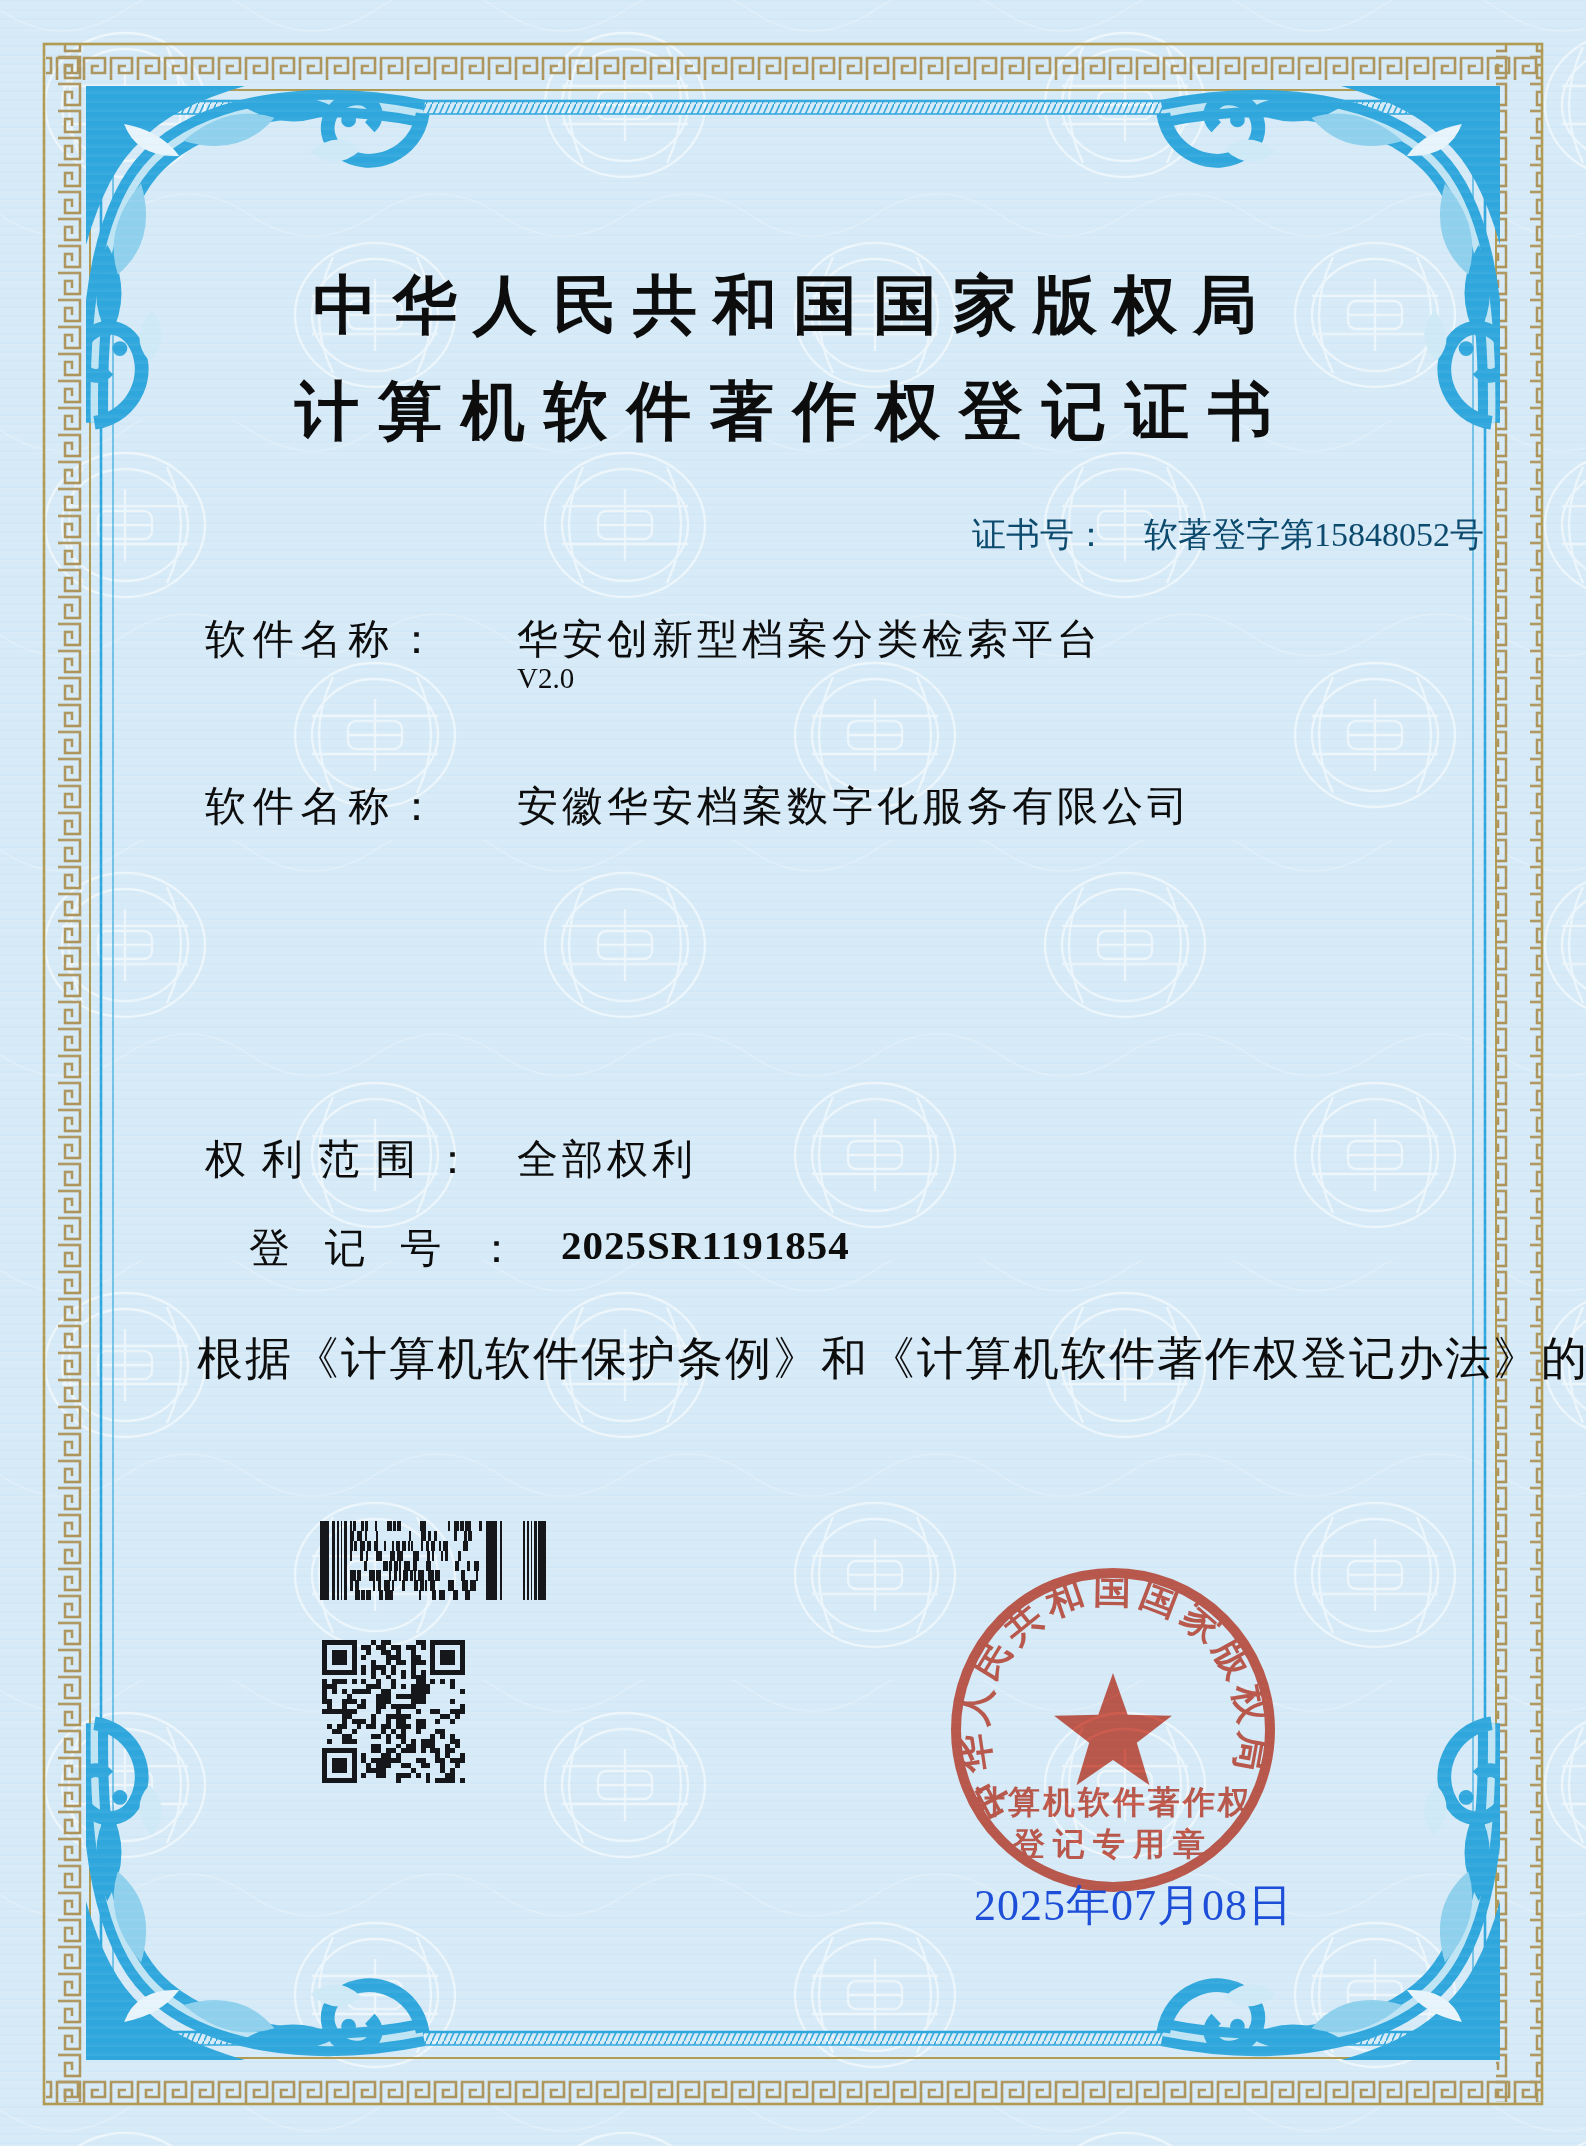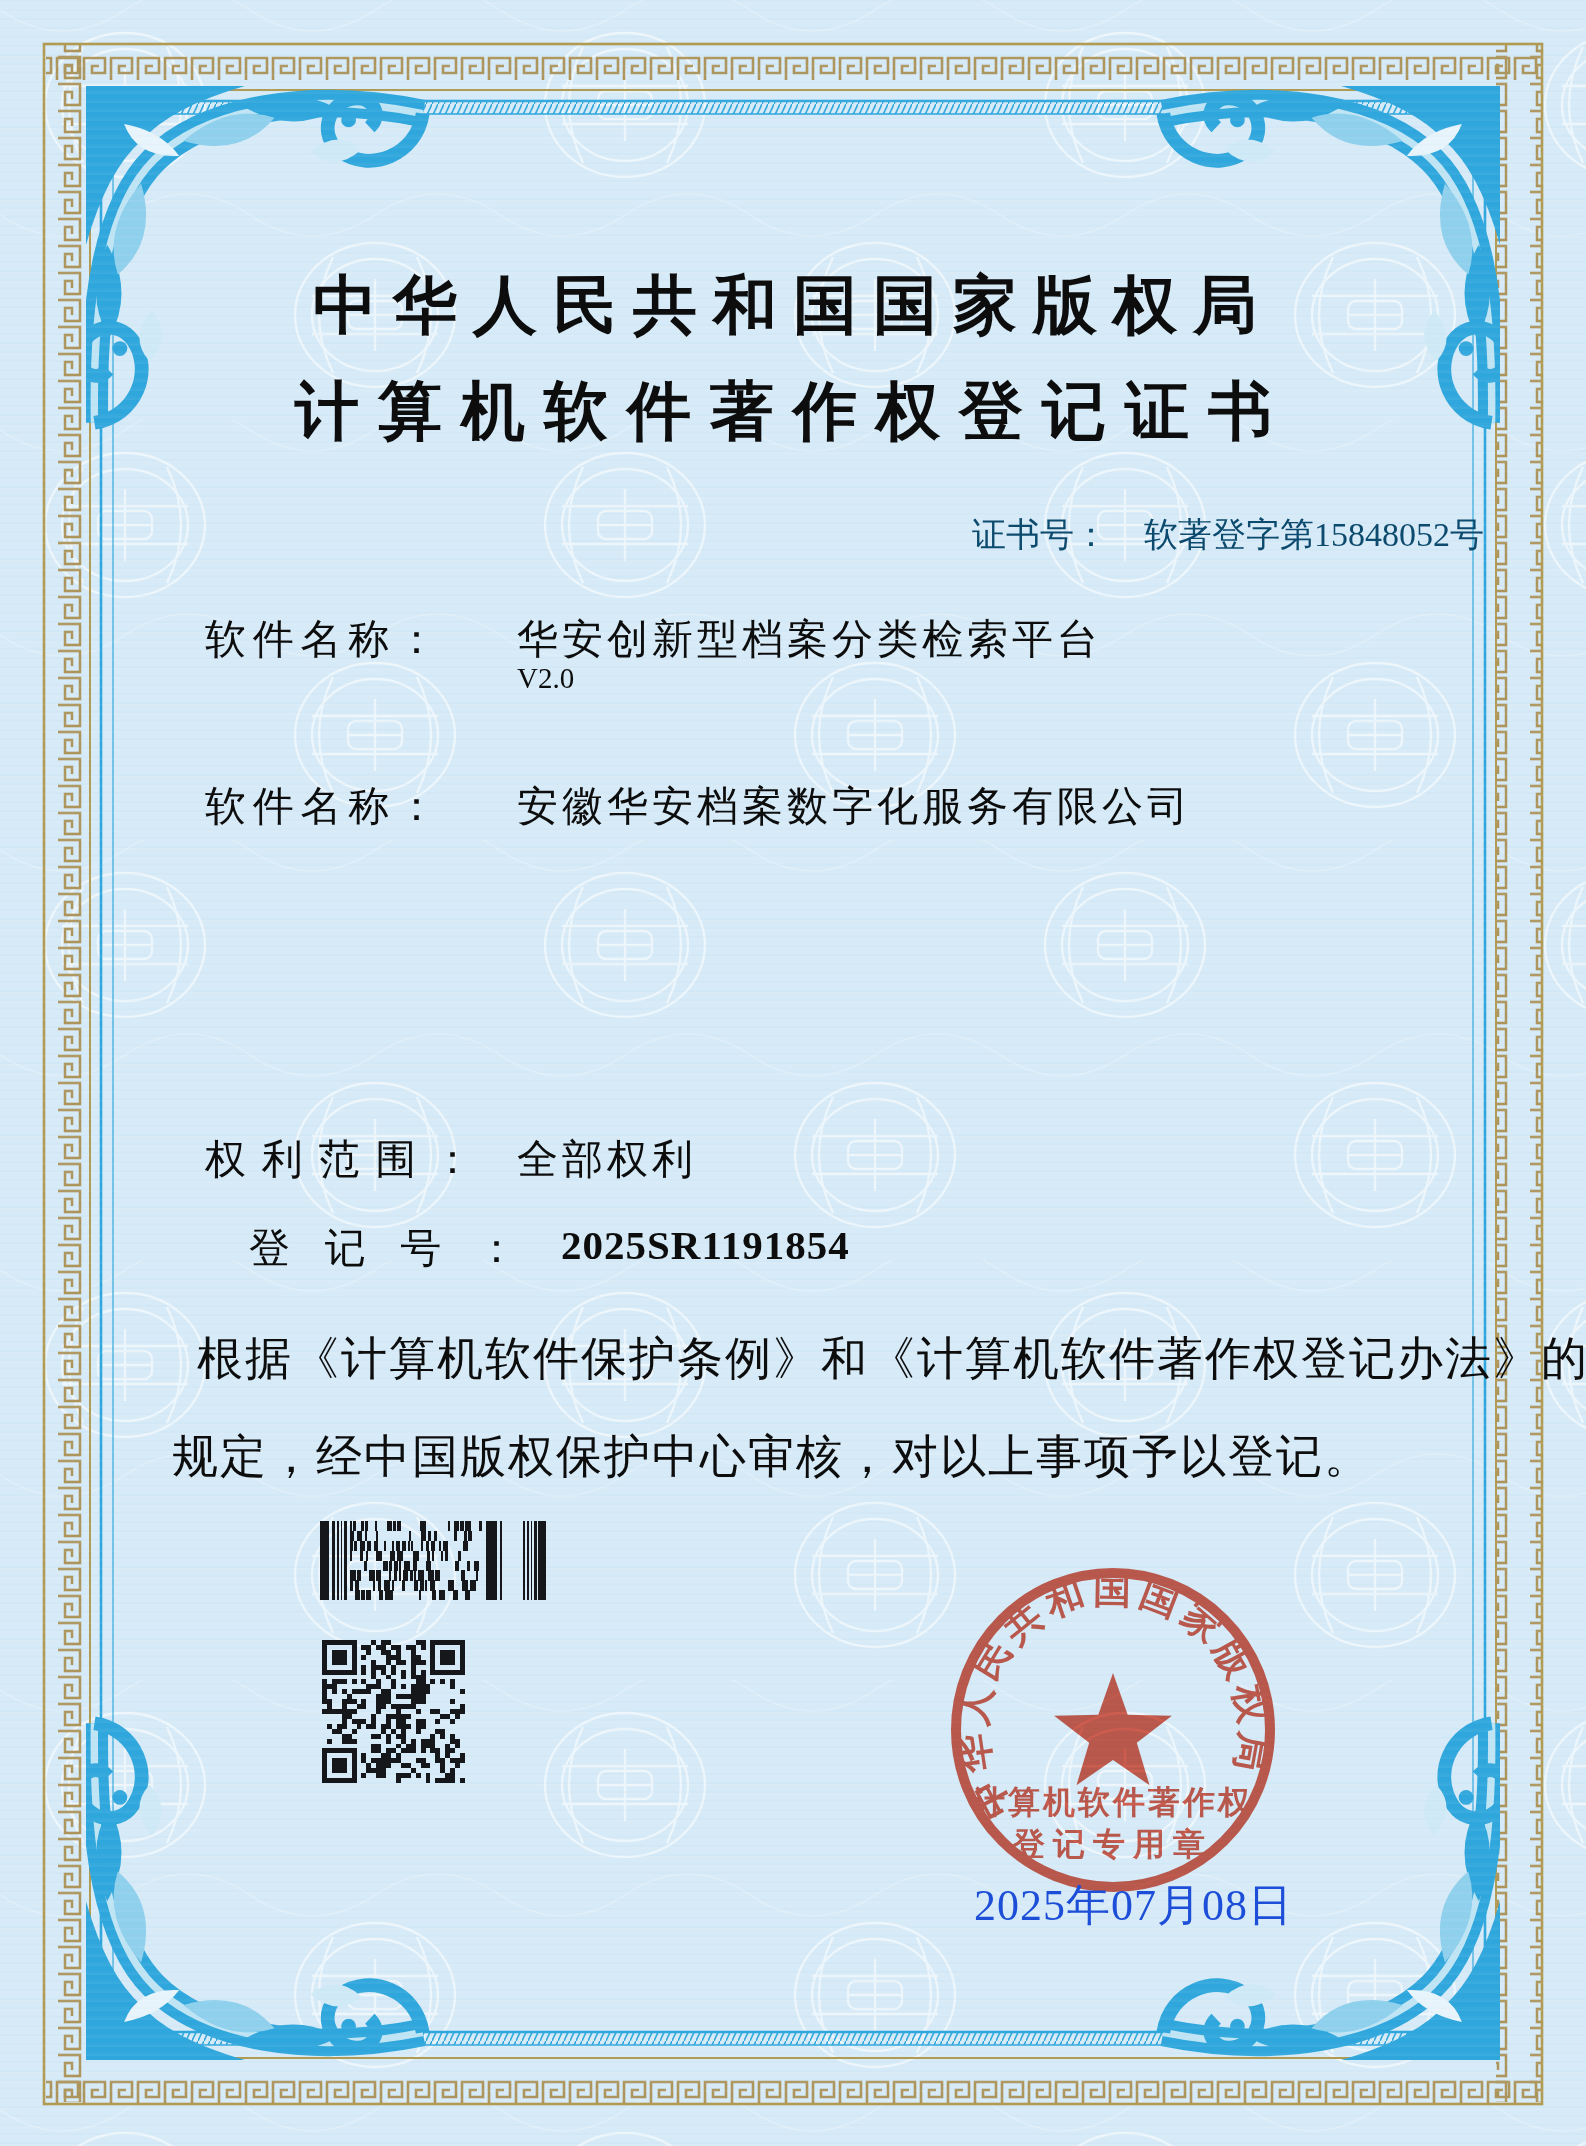--- a/index.html
+++ b/index.html
@@ -138,21 +138,20 @@
     <span class="flabel wide">权利范围：</span>
     <span class="fvalue">全部权利</span>
   </div>
 
   <div class="abs frow" style="top:1221px;margin-left:44px;">
     <span class="flabel wide">登记号：</span>
     <span class="fvalue" style="letter-spacing:1px;font-weight:bold;">2025SR1191854</span>
   </div>
 
   <div class="abs stmt" style="left:197px;top:1328px;">根据《计算机软件保护条例》和《计算机软件著作权登记办法》的</div>
-  <div class="abs stmt" style="left:172px;top:1426px;">规定，经中国版权保护中心审核，对以上事项予以登记。</div>
 
   <svg class="abs barcode" id="barcode" width="226" height="79" viewBox="0 0 226 79" shape-rendering="crispEdges">
       <rect x="0" y="0" width="9" height="79" fill="#15171a"></rect>
       <rect x="12" y="0" width="2.5" height="79" fill="#15171a"></rect>
       <rect x="17" y="0" width="1.5" height="79" fill="#15171a"></rect>
       <rect x="20.5" y="0" width="1.5" height="79" fill="#15171a"></rect>
       <rect x="23.5" y="0" width="3" height="79" fill="#15171a"></rect>
       <rect x="166" y="0" width="11" height="79" fill="#15171a"></rect>
       <rect x="180" y="0" width="2" height="79" fill="#15171a"></rect>
       <rect x="203" y="0" width="2" height="79" fill="#15171a"></rect>

